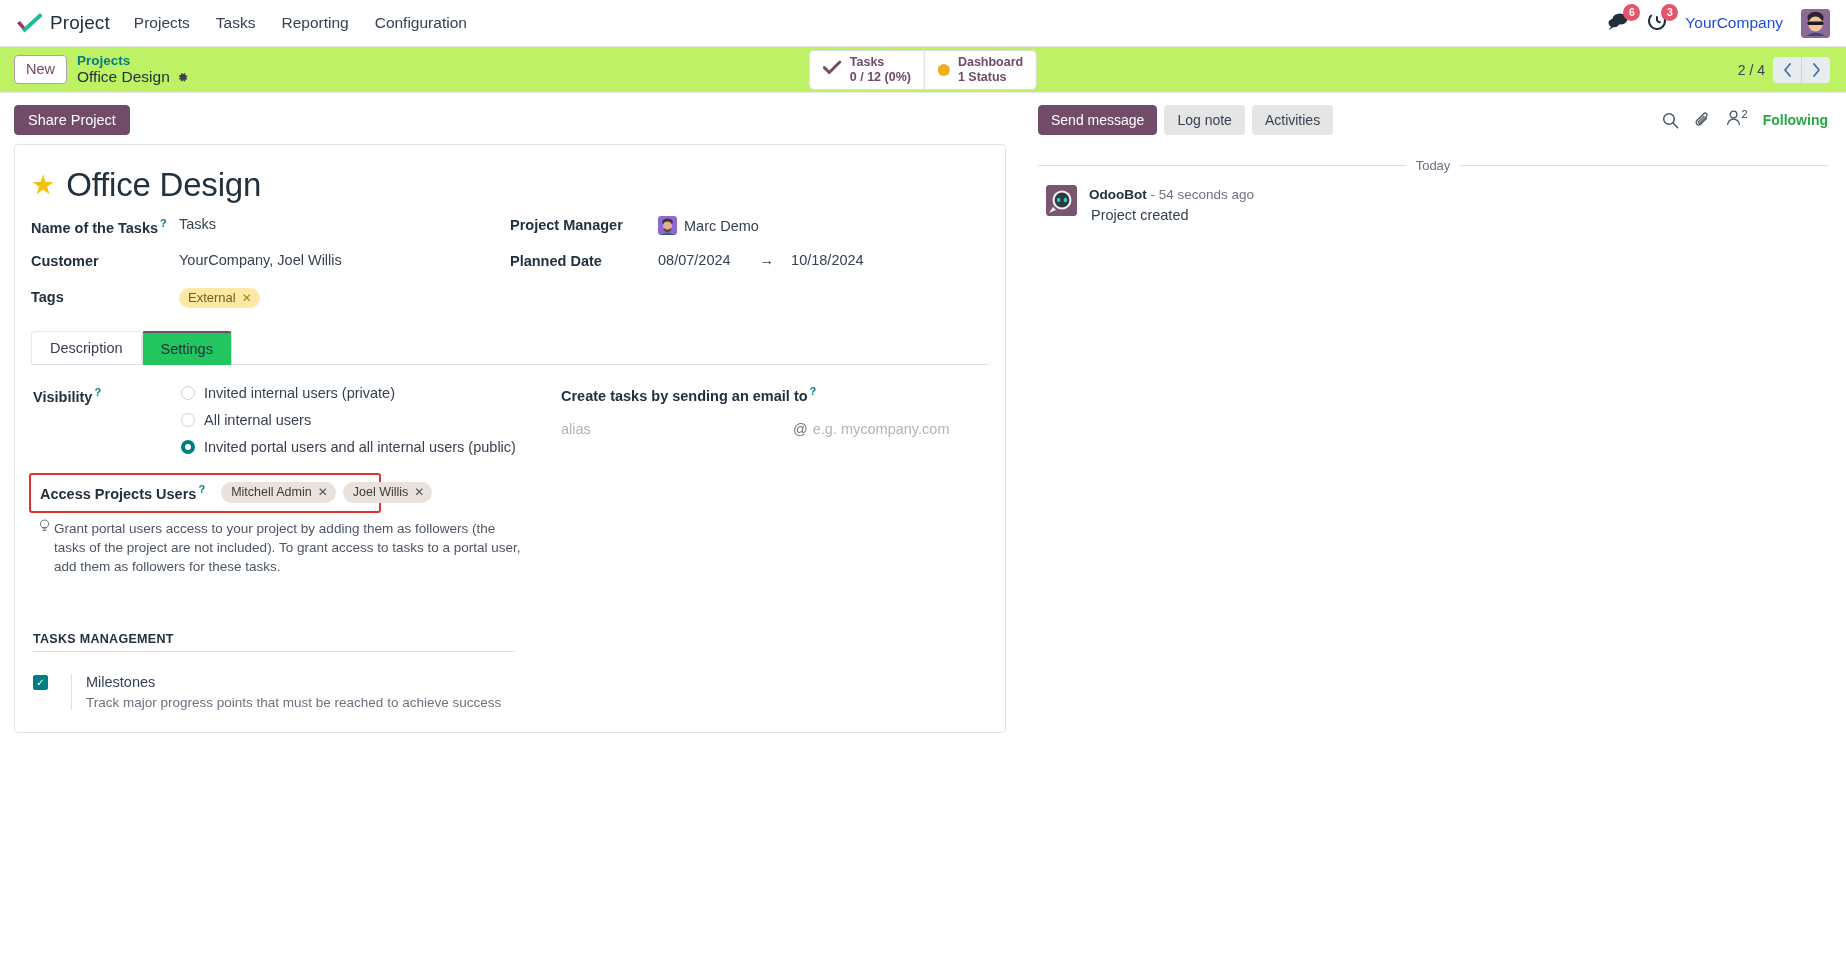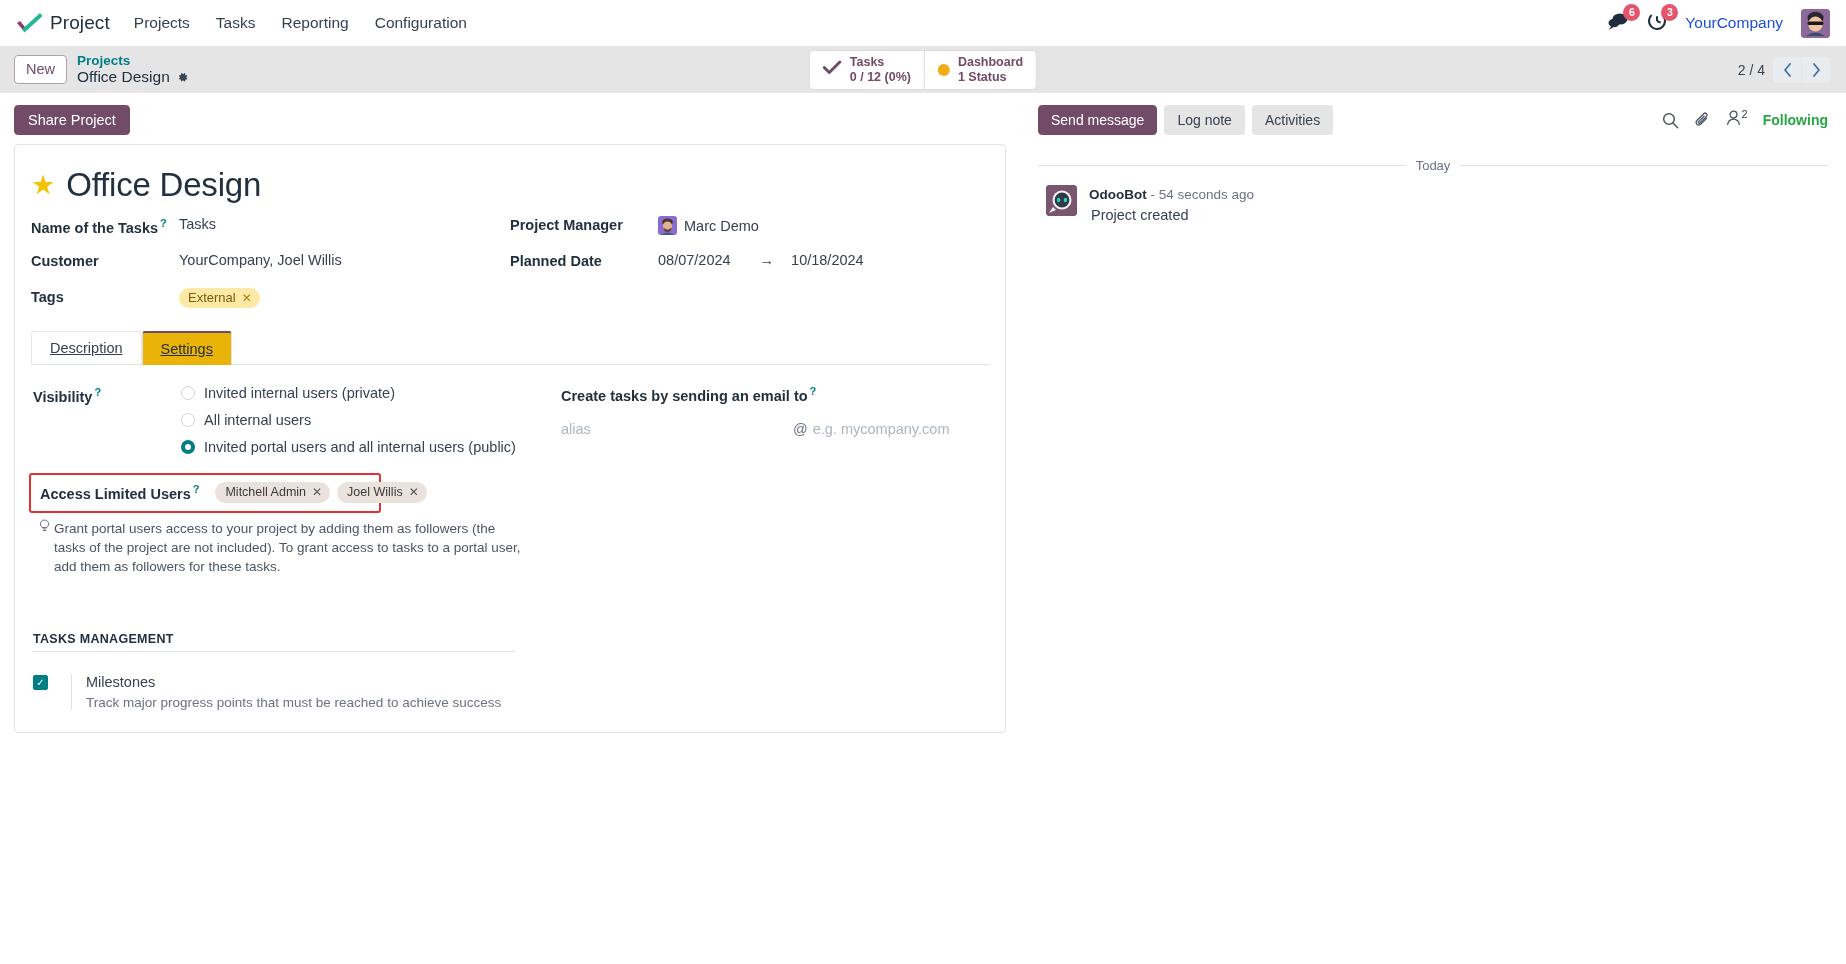--- a/index.html
+++ b/index.html
@@ -43,21 +43,21 @@
     padding: 0 4px; line-height: 1;
   }
   .company-name { font-size: 15.5px; color: #1d4ed8; cursor: pointer; }
   .avatar-top {
     width: 29px; height: 29px; border-radius: 4px; cursor: pointer;
     background: #8b6a99; overflow: hidden; display:block;
   }
 
   
   .control-panel {
-    height: 46px; background: #e5e5e5;
+    height: 46px; background: #bef264;
     display: flex; align-items: center;
     padding: 0 16px 0 14px;
     border-bottom: 1px solid #e7e7ea;
     position: relative;
   }
   .btn-new {
     border: 1px solid #b0a0ab; color: #714b67; background: #fff;
     border-radius: 4px; font-size: 14.5px; padding: 4px 11px;
     cursor: pointer; margin-right: 10px; line-height: 1.3;
   }
@@ -131,25 +131,25 @@
     font-size: 13px; padding: 2px 8px 3px 9px; display: inline-flex;
     align-items: center; gap: 6px;
   }
   .tag-x { cursor: pointer; color: #a8800f; font-size: 12px; }
 
   
   .notebook { margin-top: 6px; border-bottom: 1px solid #dee2e6; display: flex; }
   .nb-tab {
     padding: 8px 18px 8px 18px; font-size: 14.5px; cursor: pointer;
     color: #374151; border: 1px solid transparent; border-bottom: none;
-    position: relative; top: 1px; background: transparent; text-decoration: underline;
+    position: relative; top: 1px; background: transparent;
   }
   .nb-tab.inactive { border-color: #e7e7ea; border-bottom-color: #dee2e6; border-radius: 4px 4px 0 0; }
   .nb-tab.active {
-    color: #22313f; background: #eab308;
+    color: #22313f; background: #22c55e;
     border-color: #dee2e6; border-top: 2px solid #714b67;
     border-bottom-color: #fff; border-radius: 3px 3px 0 0; font-weight: 400;
   }
 
   .tab-body { padding: 20px 2px 0 2px; }
   .settings-grid { display: flex; }
   .settings-left { width: 520px; flex: 0 0 520px; }
   .settings-right { flex: 1; padding-left: 8px; }
 
   .radio-list { display: flex; flex-direction: column; gap: 11px; }
@@ -440,21 +440,21 @@
                 </label>
                 <label class="radio-row">
                   <span class="radio checked"></span>
                   <span class="radio-label">Invited portal users and all internal users (public)</span>
                 </label>
               </div>
             </div>
 
             <div class="limited-box">
               <div class="limited-label">
-                <span>Access Limited Users</span><span class="help-q">?</span>
+                <span>Access Projects Users</span><span class="help-q">?</span>
               </div>
               <div class="user-tags">
                 <span class="user-pill">
                   <span>Mitchell Admin</span>
                   <span class="user-x">✕</span>
                 </span>
                 <span class="user-pill">
                   <span>Joel Willis</span>
                   <span class="user-x">✕</span>
                 </span>

